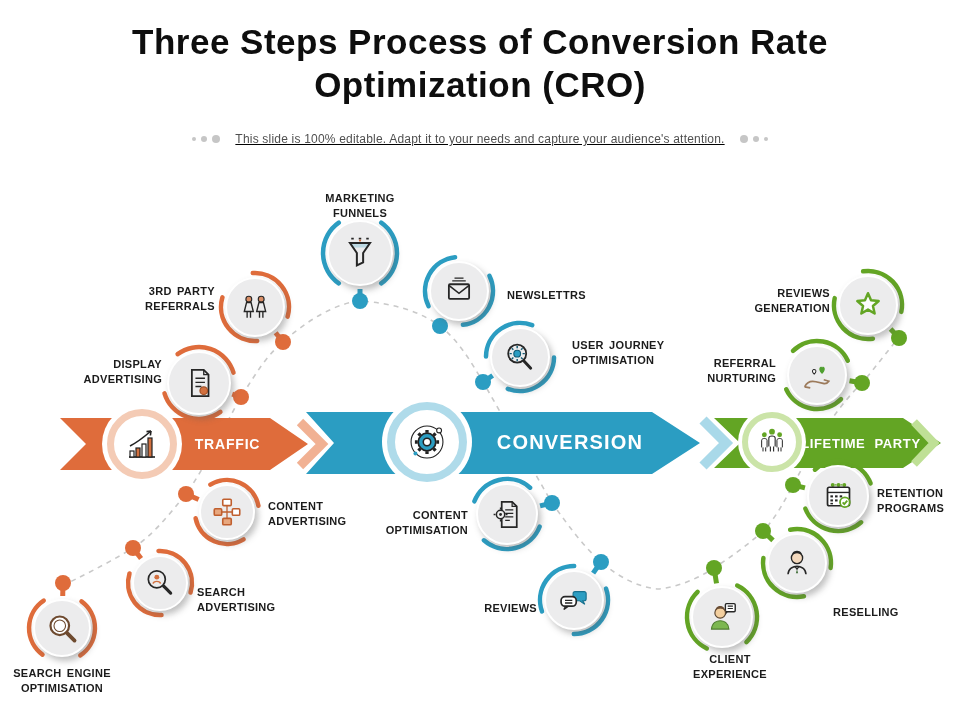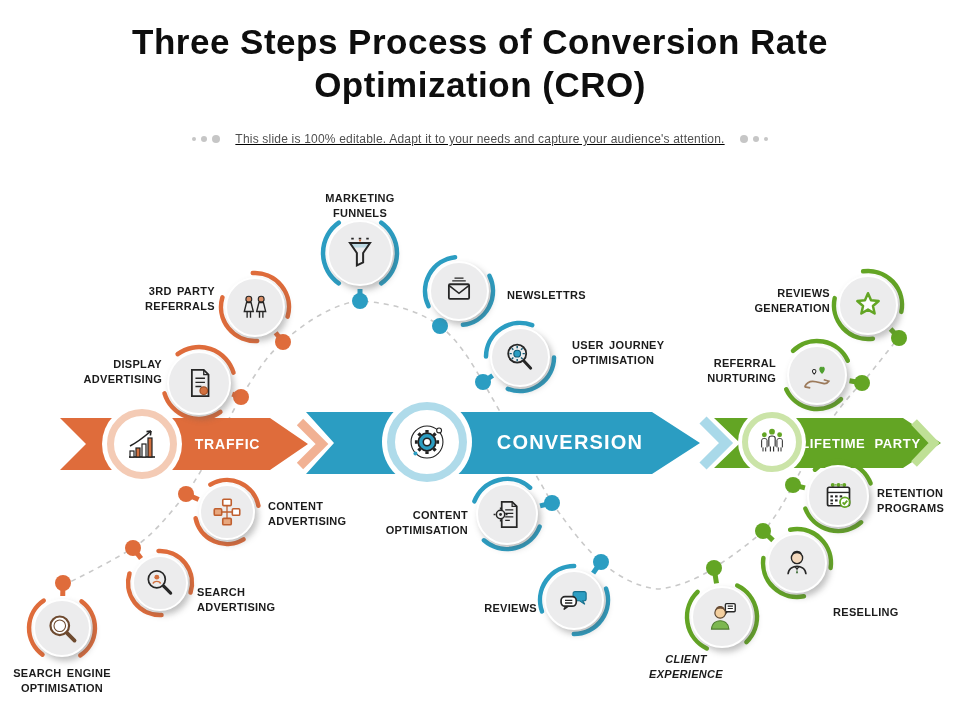--- a/index.html
+++ b/index.html
@@ -363,16 +363,16 @@
       <div class="node-circle" style="left: 691px; top: 586px; width: 62px; height: 62px;">
         <svg width="37" height="37" viewBox="0 0 32 32">
           <rect x="18.5" y="4" width="8.5" height="7" rx="1" fill="#fff" stroke="#262626" stroke-width="1.2"></rect>
           <path d="M20.5 6.2 h4.5 M20.5 8.2 h4.5" stroke="#262626" fill="none" stroke-width="1"></path>
           <path d="M20 11 l-1.8 2.6" stroke="#262626" fill="none" stroke-width="1"></path>
           <circle cx="14" cy="12" r="4.6" fill="#f3cf9f" stroke="#5a4632" stroke-width="1"></circle>
           <path d="M9.6 11 C9.6 7.5 12 6 14 6 C16 6 18.4 7.5 18.4 11 C17.5 9 16.5 8.2 14 8.2 C11.5 8.2 10.5 9 9.6 11 Z" fill="#6b4e35"></path>
           <path d="M6.5 26 C7 20.5 11 18.8 14 18.8 C17 18.8 21 20.5 21.5 26 Z" fill="#7CB750" stroke="#4e7d2f" stroke-width="1"></path>
         </svg>
       </div>
-      <div class="node-label align-c" style="left: 586px; width: 200px; top: 652px; font-style: italic;">CLIENT
+      <div class="node-label align-c" style="left: 630px; width: 200px; top: 652px;">CLIENT
 EXPERIENCE</div>
     </div>
 </div>
 
 </body></html>

